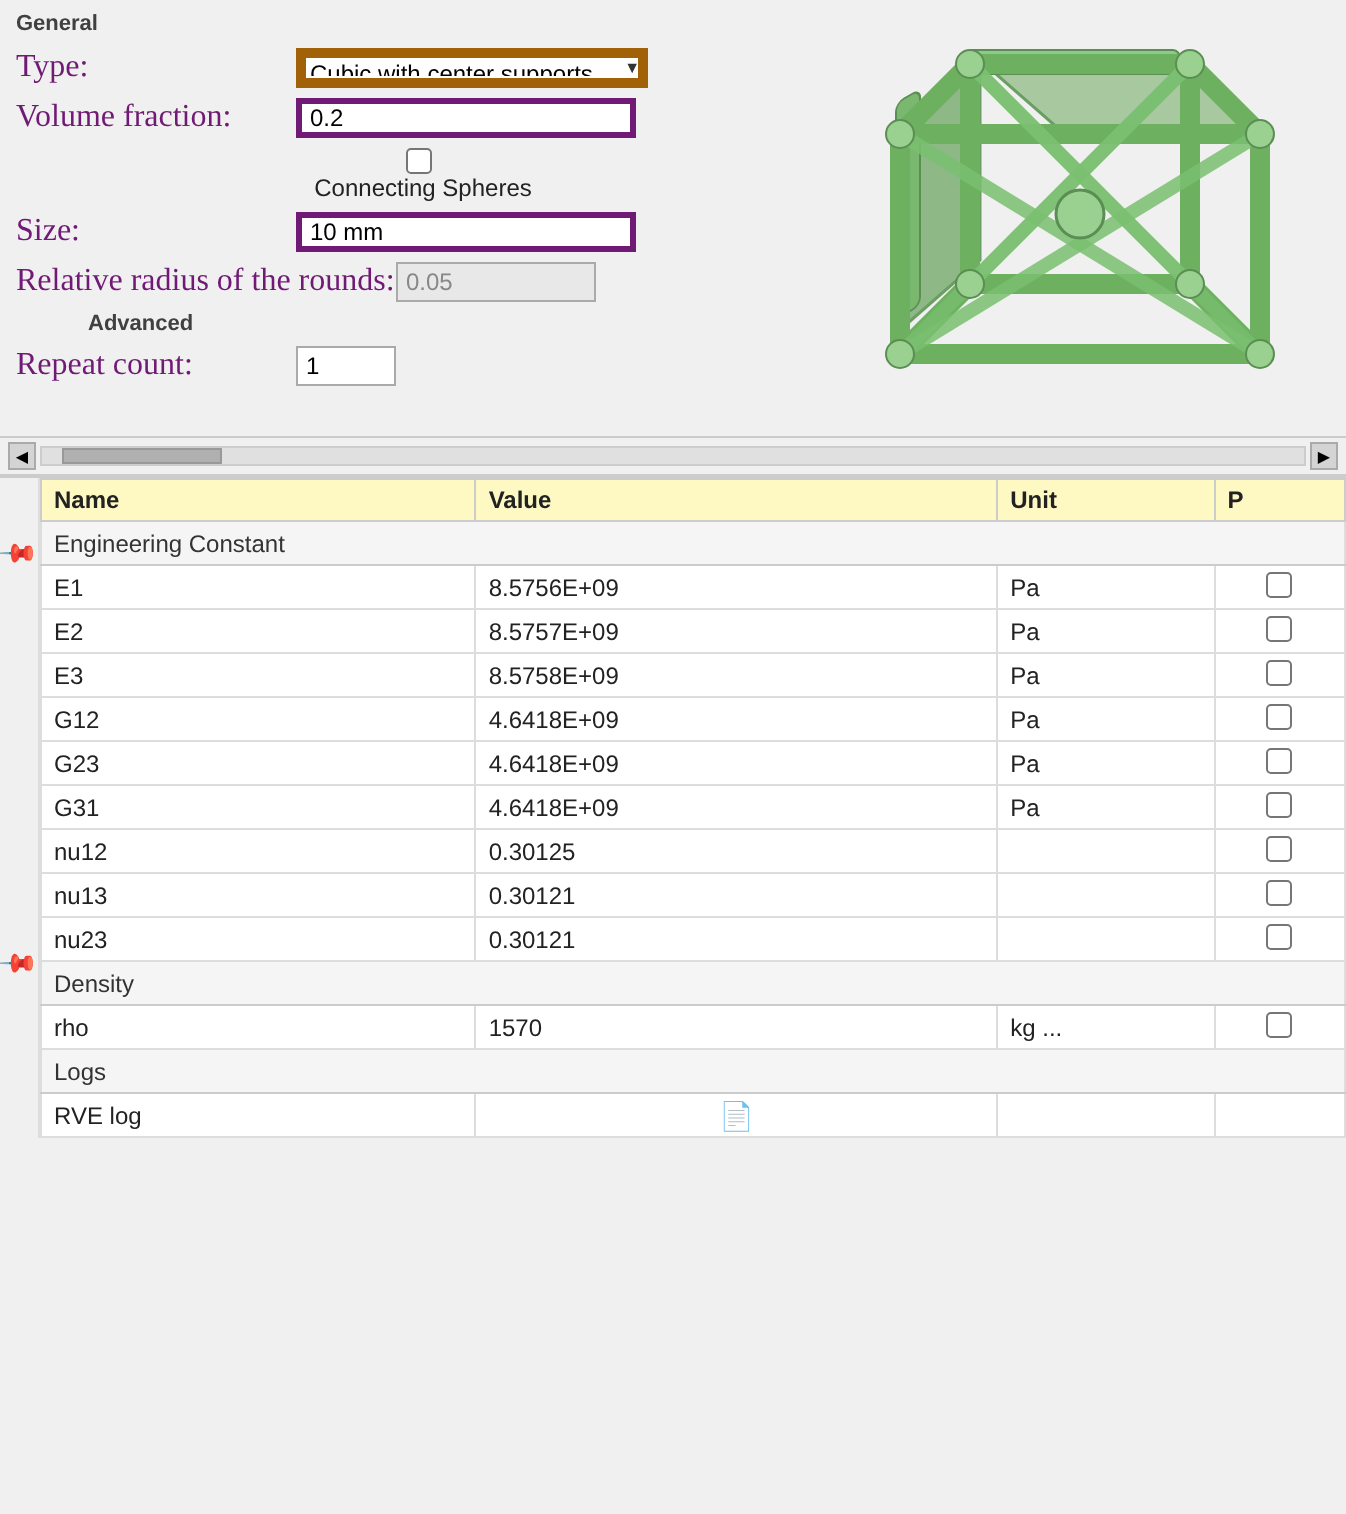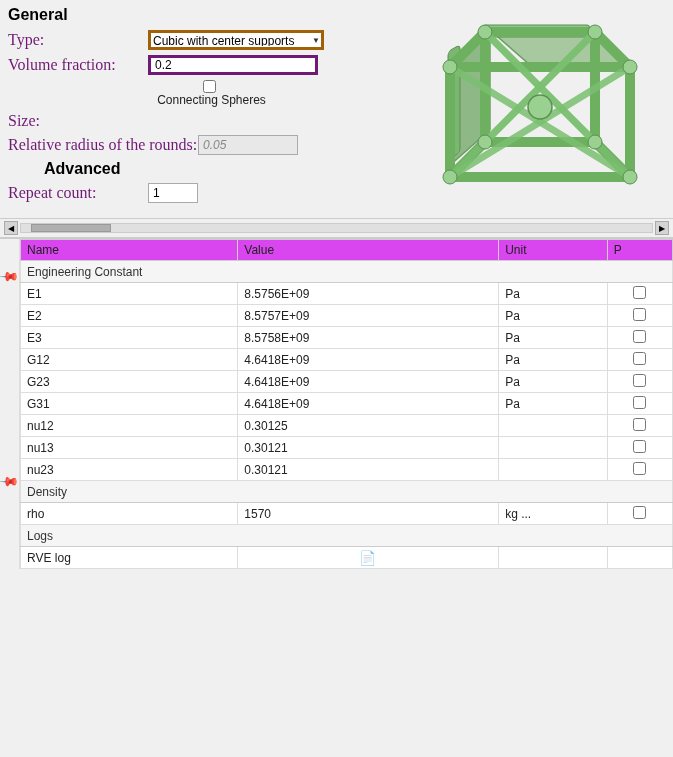--- a/index.html
+++ b/index.html
@@ -15,23 +15,23 @@
 
     .top-panel {
       background: #f0f0f0;
       padding: 6px 8px 4px 8px;
       display: flex;
       flex-direction: row;
     }
 
     .section-label {
       font-weight: bold;
-      font-size: 16px;
+      font-size: 11px;
       margin-bottom: 6px;
-      color: #000000;
+      color: #404040;
     }
 
     .form-row {
       display: flex;
       align-items: center;
       margin-bottom: 5px;
     }
 
     .form-label {
       width: 140px;
@@ -45,21 +45,21 @@
       height: 20px;
       border: 3px solid #701a75;
       background: #fff;
       font-size: 12px;
       padding: 1px 4px;
       width: 170px;
     }
 
     .form-select {
       height: 20px;
-      border: 3px solid #a16207;
+      border: 5px solid #a16207;
       background: #fff;
       font-size: 12px;
       padding: 1px 2px;
       width: 176px;
       appearance: none;
       -webkit-appearance: none;
       cursor: pointer;
       padding-right: 18px;
       position: relative;
     }
@@ -92,21 +92,20 @@
     }
 
     .disabled-input {
       background: #e8e8e8;
       color: #888;
       border: 1px solid #aaa;
       height: 20px;
       font-size: 12px;
       padding: 1px 4px;
       width: 100px;
-      font-style: italic;
     }
 
     .preview-area {
       width: 250px;
       flex-shrink: 0;
       display: flex;
       align-items: flex-start;
       justify-content: center;
       padding: 4px;
     }
@@ -182,25 +181,25 @@
       display: inline-block;
     }
 
     .data-table {
       flex: 1;
       border-collapse: collapse;
       font-size: 12px;
     }
 
     .data-table th {
-      background: #d946ef;
+      background: #fef9c3;
       border: 1px solid #ccc;
       padding: 3px 6px;
       text-align: left;
-      font-weight: normal;
+      font-weight: bold;
       font-size: 12px;
     }
 
     .data-table td {
       border: 1px solid #ddd;
       padding: 2px 6px;
       height: 22px;
     }
 
     .data-table .section-header td {
@@ -274,20 +273,21 @@
       <input class="form-input" type="text" value="0.2" style="">
     </div>
 
     <div class="checkbox-row">
       <input type="checkbox" style="">
       <span>Connecting Spheres</span>
     </div>
 
     <div class="form-row">
       <span class="form-label">Size:</span>
+      <input class="form-input" type="text" value="10 mm" style="">
     </div>
 
 
     <div class="form-row">
       <span class="form-label" style="width:190px;">Relative radius of the rounds:</span>
       <input class="disabled-input" type="text" value="0.05" disabled="" style="">
     </div>
 
     <div class="section-label advanced-label">Advanced</div>
 

